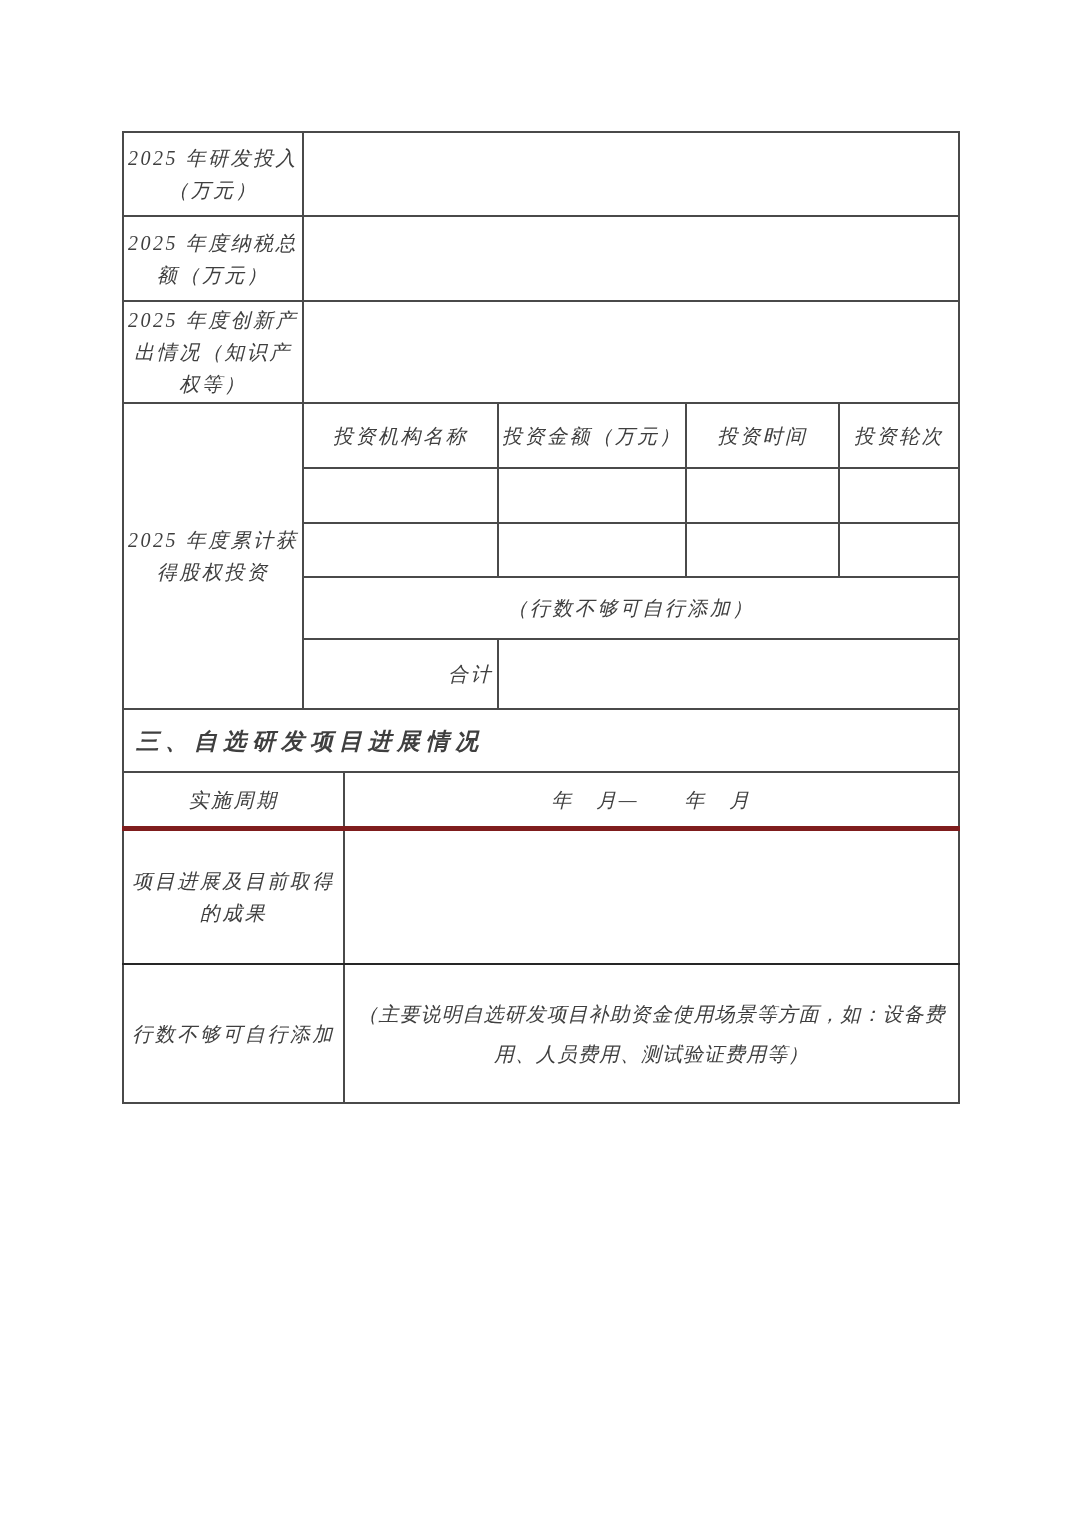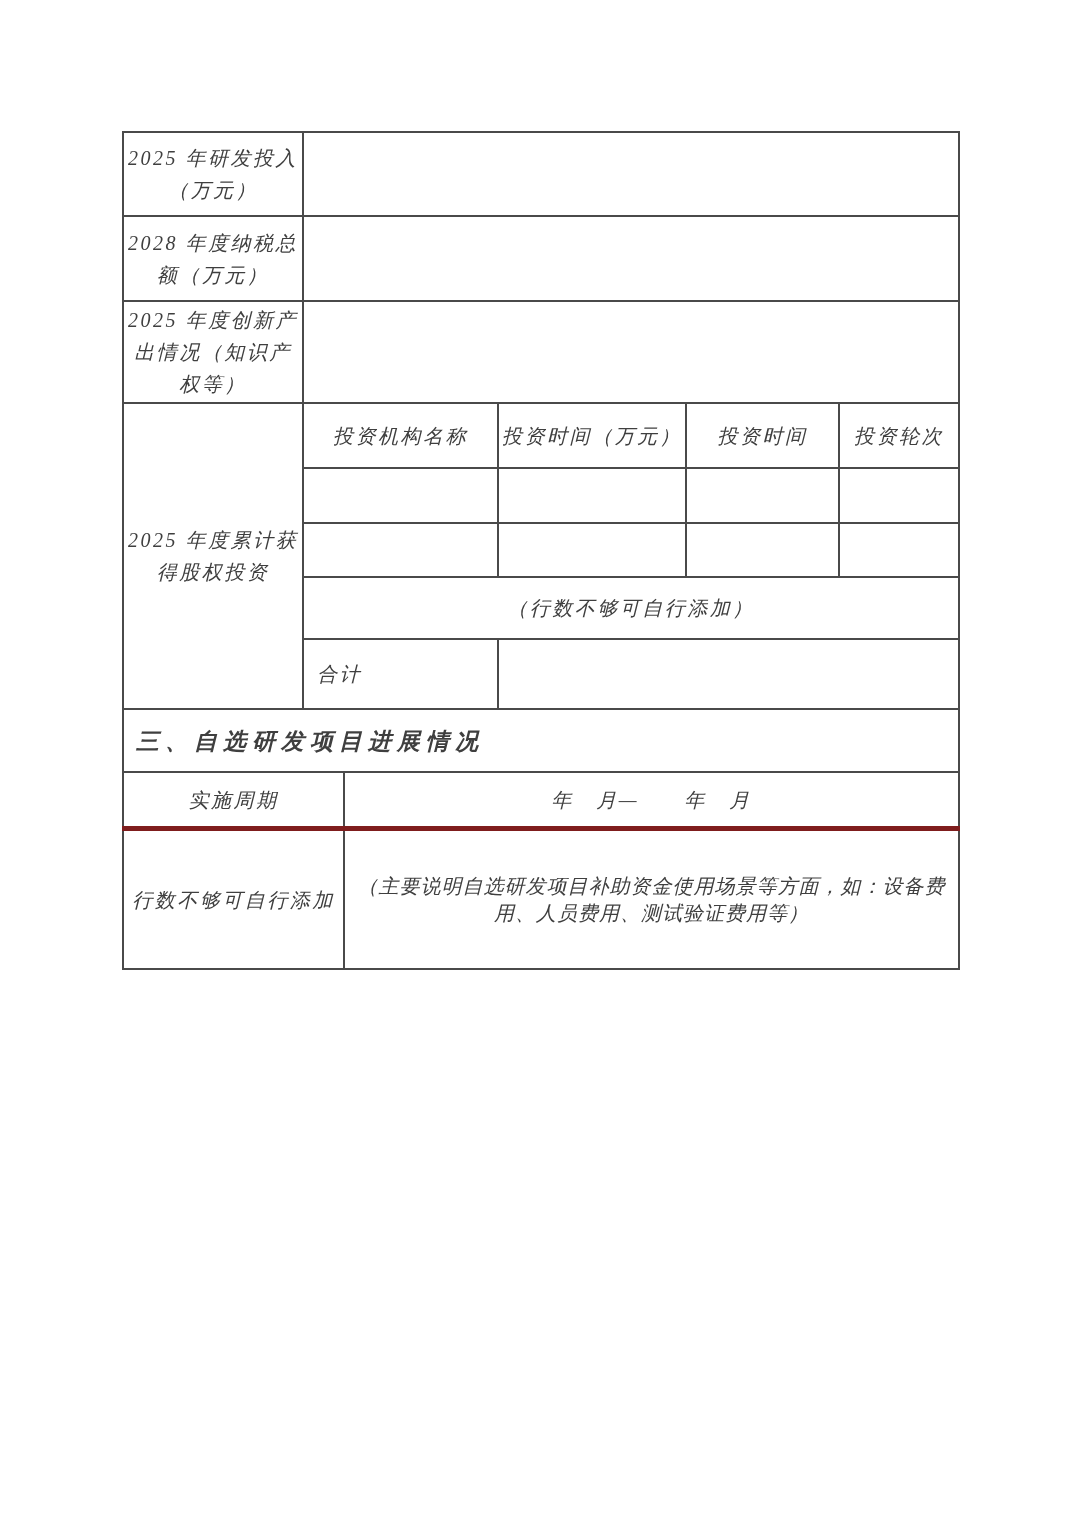--- a/index.html
+++ b/index.html
@@ -43,24 +43,24 @@
   td.section-hdr{
     text-align:left;
     padding-left:12px;
     font-family:"Liberation Sans","DejaVu Sans",sans-serif;
     font-weight:bold;
     font-size:23px;
     letter-spacing:6px;
     border-radius:14px;
   }
   td.subhdr{padding:2px;}
-  td.total-cell{text-align:left;padding-left:13px;border-radius:24px;}
+  td.total-cell{text-align:right;padding-left:13px;border-radius:24px;}
   td.hint-cell{
     letter-spacing:1px;
-    line-height:27px;
+    line-height:40px;
     padding:4px 0;
   }
   tr.l2 td{border-bottom:5px solid #7f1d1d;}   
   tr.l3 td{border-bottom:1px solid #8d8d8d;}   
   tr.l4 td{border-bottom:2px solid #262626;}   
 </style>
 </head>
 <body>
 
 <div class="doc">
@@ -72,31 +72,31 @@
       <col style="width:188px">
       <col style="width:153px">
       <col style="width:120px">
     </colgroup>
     <tbody>
         <tr class="u1">
       <td>2025 年研发投入（万元）</td>
       <td colspan="4"></td>
     </tr>
     <tr class="u2">
-      <td>2028 年度纳税总额（万元）</td>
+      <td>2025 年度纳税总额（万元）</td>
       <td colspan="4"></td>
     </tr>
     <tr class="u3">
       <td>2025 年度创新产出情况（知识产权等）</td>
       <td colspan="4"></td>
     </tr>
     <tr class="u4">
       <td rowspan="5">2025 年度累计获得股权投资</td>
       <td class="subhdr">投资机构名称</td>
-      <td class="subhdr">投资时间（万元）</td>
+      <td class="subhdr">投资金额（万元）</td>
       <td class="subhdr">投资时间</td>
       <td class="subhdr">投资轮次</td>
     </tr>
     <tr class="u5">
       <td></td>
       <td></td>
       <td></td>
       <td></td>
     </tr>
     <tr class="u6">
@@ -121,20 +121,24 @@
       <col style="width:615px">
     </colgroup>
     <tbody>
         <tr class="l0">
       <td colspan="2" class="section-hdr">三、自选研发项目进展情况</td>
     </tr>
     <tr class="l2">
       <td>实施周期</td>
       <td>年　月—　　年　月</td>
     </tr>
+    <tr class="l4">
+      <td>项目进展及目前取得的成果</td>
+      <td></td>
+    </tr>
     <tr class="l5">
       <td>行数不够可自行添加</td>
       <td class="hint-cell">（主要说明自选研发项目补助资金使用场景等方面，如：设备费用、人员费用、测试验证费用等）</td>
     </tr>
   </tbody>
     </table>
 
 </div>
 
 </body></html>

